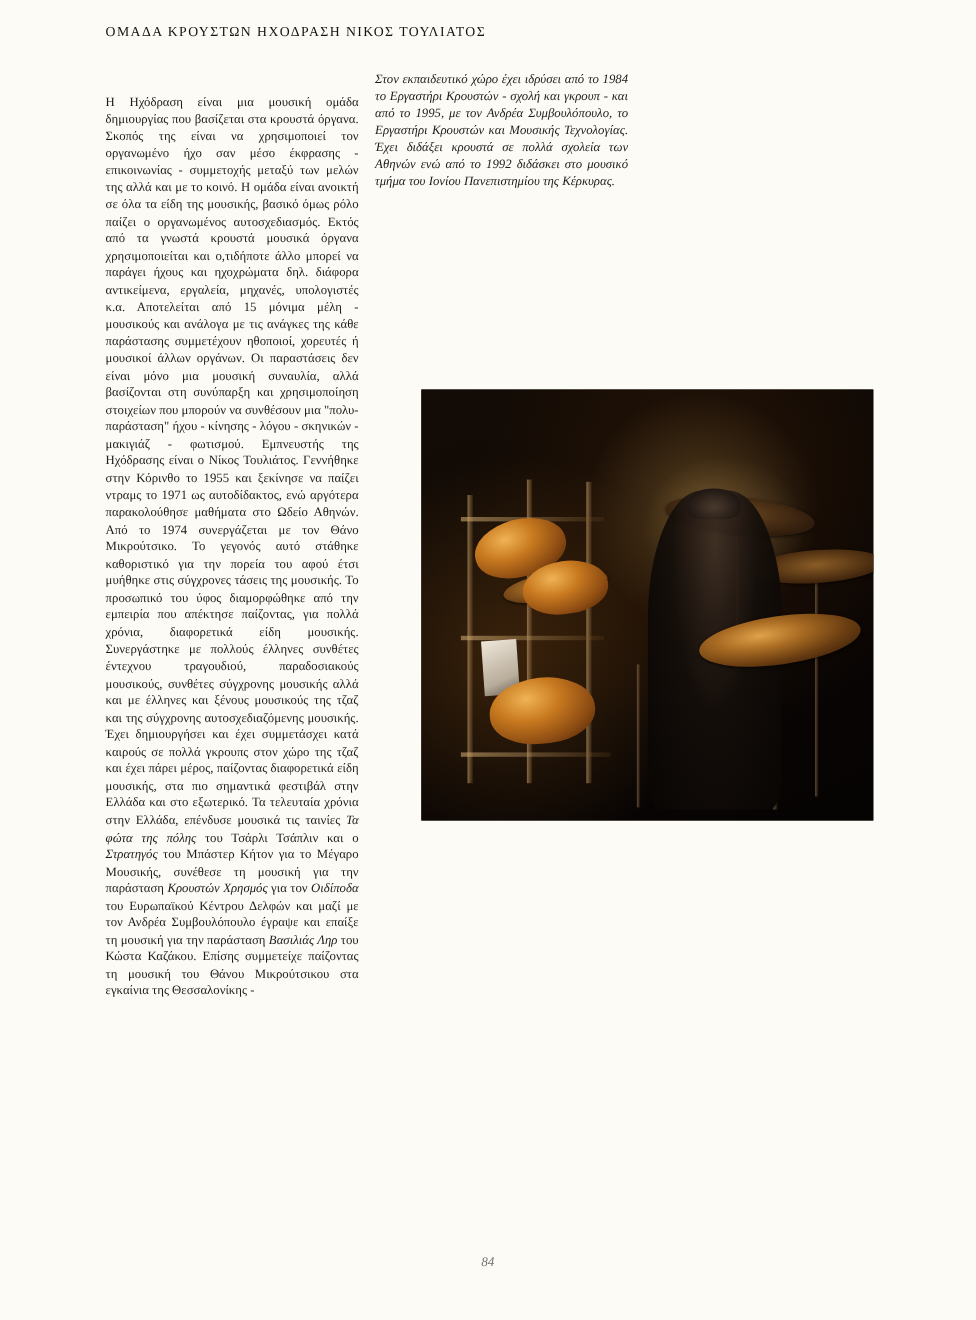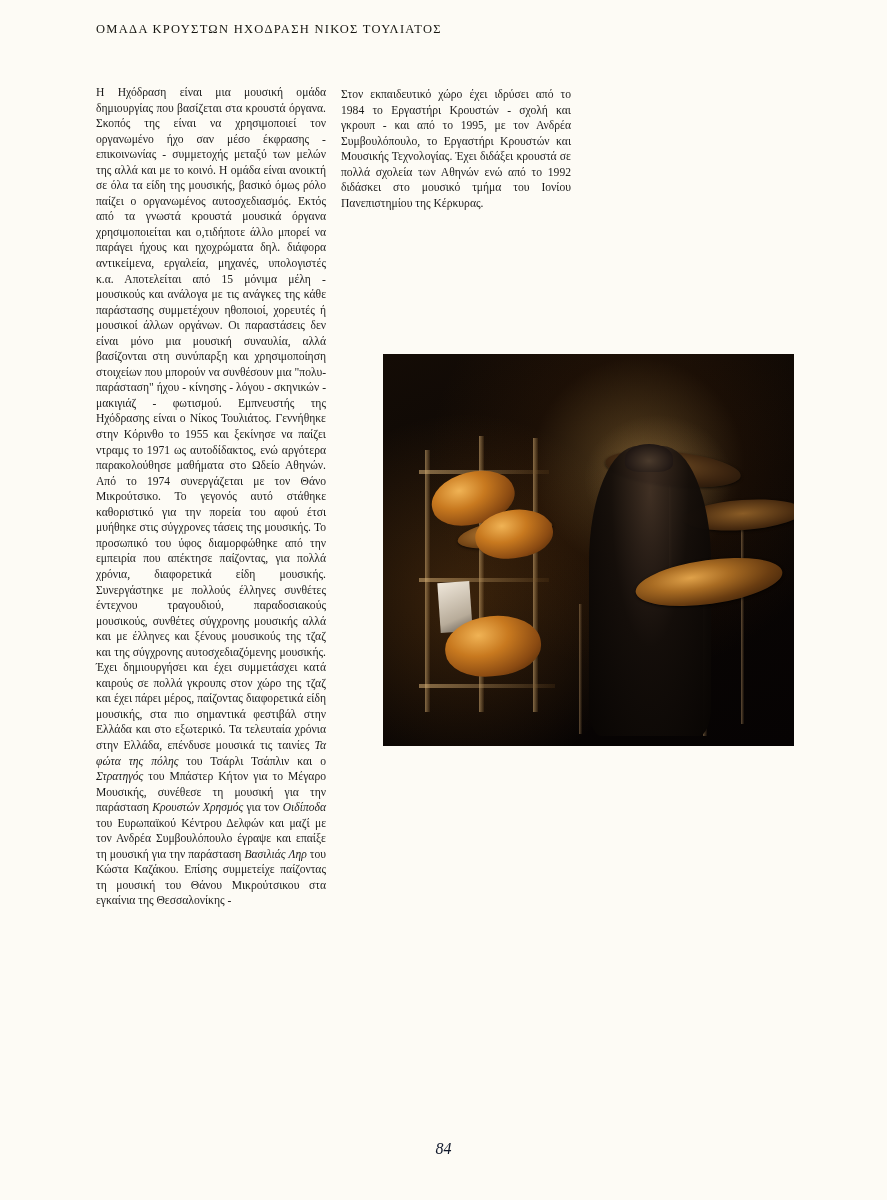--- a/index.html
+++ b/index.html
@@ -135,40 +135,40 @@
     left: 200px; top: 60px; width: 150px; height: 130px;
     background: radial-gradient(ellipse at 50% 50%, rgba(255,200,120,0.22), rgba(0,0,0,0) 70%);
   }
 
   .pagenum {
     position: absolute;
     left: 0;
     top: 1140px;
     width: 887px;
     text-align: center;
-    font-size: 16px;
+    font-size: 12px;
     font-style: italic;
-    color: #0f172a;
+    color: #737373;
   }
 </style>
 </head>
 <body>
 
 <div class="page">
 
   <div class="header">ΟΜΑΔΑ ΚΡΟΥΣΤΩΝ ΗΧΟΔΡΑΣΗ ΝΙΚΟΣ ΤΟΥΛΙΑΤΟΣ</div>
 
   <div class="columns">
 
     <div class="col col-left">
       <p><span>Η Ηχόδραση είναι μια μουσική ομάδα δημιουργίας που βασίζεται στα κρουστά όργανα. Σκοπός της είναι να χρησιμοποιεί τον οργανωμένο ήχο σαν μέσο έκφρασης - επικοινωνίας - συμμετοχής μεταξύ των μελών της αλλά και με το κοινό. Η ομάδα είναι ανοικτή σε όλα τα είδη της μουσικής, βασικό όμως ρόλο παίζει ο οργανωμένος αυτοσχεδιασμός. Εκτός από τα γνωστά κρουστά μουσικά όργανα χρησιμοποιείται και ο,τιδήποτε άλλο μπορεί να παράγει ήχους και ηχοχρώματα δηλ. διάφορα αντικείμενα, εργαλεία, μηχανές, υπολογιστές κ.α. Αποτελείται από 15 μόνιμα μέλη - μουσικούς και ανάλογα με τις ανάγκες της κάθε παράστασης συμμετέχουν ηθοποιοί, χορευτές ή μουσικοί άλλων οργάνων. Οι παραστάσεις δεν είναι μόνο μια μουσική συναυλία, αλλά βασίζονται στη συνύπαρξη και χρησιμοποίηση στοιχείων που μπορούν να συνθέσουν μια "πολυ-παράσταση" ήχου - κίνησης - λόγου - σκηνικών - μακιγιάζ - φωτισμού. Εμπνευστής της Ηχόδρασης είναι ο Νίκος Τουλιάτος. Γεννήθηκε στην Κόρινθο το 1955 και ξεκίνησε να παίζει ντραμς το 1971 ως αυτοδίδακτος, ενώ αργότερα παρακολούθησε μαθήματα στο Ωδείο Αθηνών. Από το 1974 συνεργάζεται με τον Θάνο Μικρούτσικο. Το γεγονός αυτό στάθηκε καθοριστικό για την πορεία του αφού έτσι μυήθηκε στις σύγχρονες τάσεις της μουσικής. Το προσωπικό του ύφος διαμορφώθηκε από την εμπειρία που απέκτησε παίζοντας, για πολλά χρόνια, διαφορετικά είδη μουσικής. Συνεργάστηκε με πολλούς έλληνες συνθέτες έντεχνου τραγουδιού, παραδοσιακούς μουσικούς, συνθέτες σύγχρονης μουσικής αλλά και με έλληνες και ξένους μουσικούς της τζαζ και της σύγχρονης αυτοσχεδιαζόμενης μουσικής. Έχει δημιουργήσει και έχει συμμετάσχει κατά καιρούς σε πολλά γκρουπς στον χώρο της τζαζ και έχει πάρει μέρος, παίζοντας διαφορετικά είδη μουσικής, στα πιο σημαντικά φεστιβάλ στην Ελλάδα και στο εξωτερικό. Τα τελευταία χρόνια στην Ελλάδα, επένδυσε μουσικά τις ταινίες </span><span class="ital">Τα φώτα της πόλης</span><span> του Τσάρλι Τσάπλιν και ο </span><span class="ital">Στρατηγός</span><span> του Μπάστερ Κήτον για το Μέγαρο Μουσικής, συνέθεσε τη μουσική για την παράσταση </span><span class="ital">Κρουστών Χρησμός</span><span> για τον </span><span class="ital">Οιδίποδα</span><span> του Ευρωπαϊκού Κέντρου Δελφών και μαζί με τον Ανδρέα Συμβουλόπουλο έγραψε και επαίξε τη μουσική για την παράσταση </span><span class="ital">Βασιλιάς Ληρ</span><span> του Κώστα Καζάκου. Επίσης συμμετείχε παίζοντας τη μουσική του Θάνου Μικρούτσικου στα εγκαίνια της Θεσσαλονίκης - </span></p>
     </div>
 
     <div class="col col-right">
-      <p style="margin-top:25px;">Στον εκπαιδευτικό χώρο έχει ιδρύσει από το 1984 το Εργαστήρι Κρουστών - σχολή και γκρουπ - και από το 1995, με τον Ανδρέα Συμβουλόπουλο, το Εργαστήρι Κρουστών και Μουσικής Τεχνολογίας. Έχει διδάξει κρουστά σε πολλά σχολεία των Αθηνών ενώ από το 1992 διδάσκει στο μουσικό τμήμα του Ιονίου Πανεπιστημίου της Κέρκυρας.</p>
+      <p style="margin-top:2px;font-style:italic;">Στον εκπαιδευτικό χώρο έχει ιδρύσει από το 1984 το Εργαστήρι Κρουστών - σχολή και γκρουπ - και από το 1995, με τον Ανδρέα Συμβουλόπουλο, το Εργαστήρι Κρουστών και Μουσικής Τεχνολογίας. Έχει διδάξει κρουστά σε πολλά σχολεία των Αθηνών ενώ από το 1992 διδάσκει στο μουσικό τμήμα του Ιονίου Πανεπιστημίου της Κέρκυρας.</p>
     </div>
 
   </div>
 
   <div class="photo">
     <div class="sky"></div>
     <div class="glow"></div>
 
     <div class="rack" style="left:42px; top:96px; width:5px; height:262px;"></div>
     <div class="rack" style="left:96px; top:82px; width:5px; height:276px;"></div>

